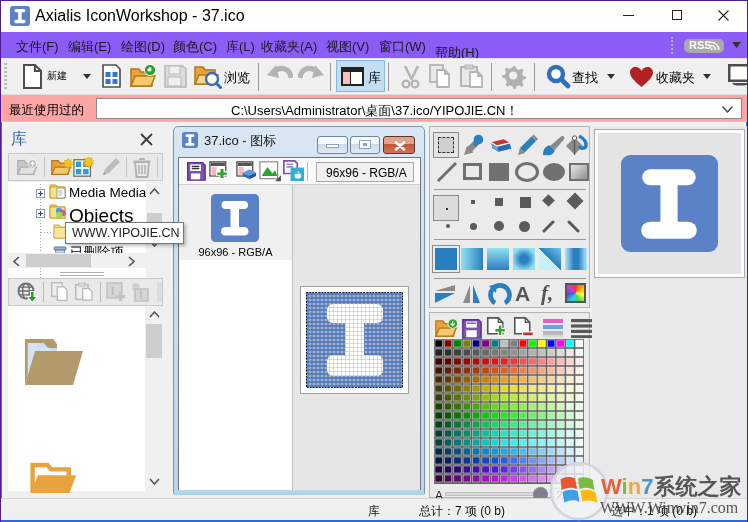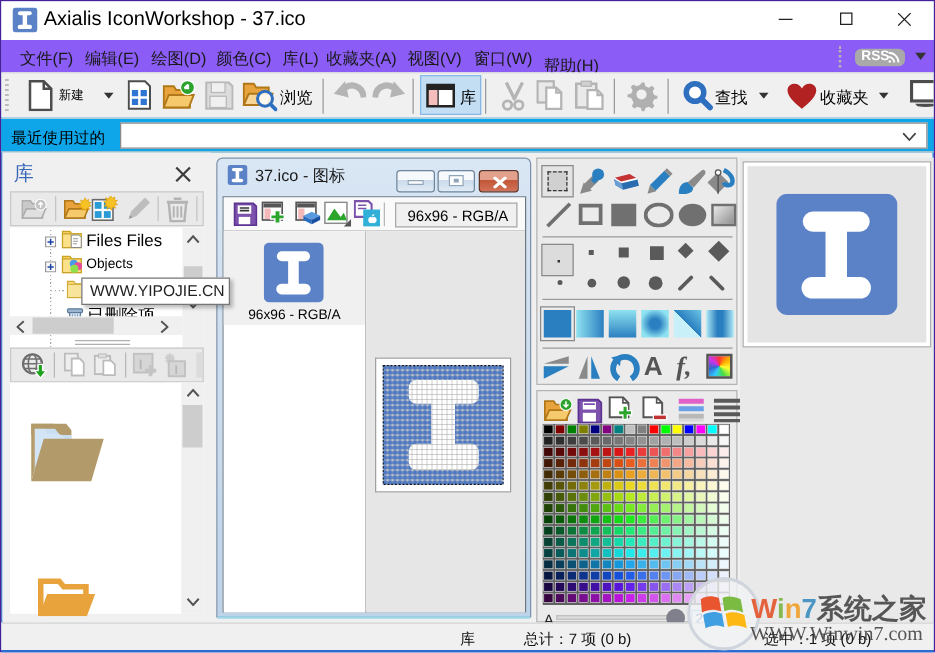--- a/index.html
+++ b/index.html
@@ -154,23 +154,24 @@
 <svg class="abs" style="left:702px;top:15px" width="8" height="5">
         <path d="M0 0h8L4 5z" fill="#333"></path>
       </svg>
 <svg class="abs" style="left:727px;top:5px" width="19" height="25" viewBox="0 0 19 25">
         <rect x="0" y="0" width="19" height="18" fill="#4d4d4d"></rect>
         <rect x="2.5" y="2.5" width="16.5" height="13" fill="#fff"></rect>
         <path d="M4 19h15v2a14 5 0 0 1 -13 0z" fill="#4d4d4d"></path>
       </svg>
 </div>
 
-<div class="abs" style="left:0;top:93px;width:746px;height:28px;background:#0ea5e9;border-top:1px solid #dcdcdc;border-bottom:1px solid #c8c8c8">
+<div class="abs" style="left:0;top:93px;width:746px;height:28px;background:#fca5a5;border-top:1px solid #dcdcdc;border-bottom:1px solid #c8c8c8">
 <span class="abs" style="left:8px;top:7px;font-size:12.5px">最近使用过的</span>
 <div class="abs" style="left:95px;top:3px;width:646px;height:21px;background:#fff;border:1px solid #8a8a8a;font-size:13px">
+<span class="abs" style="left:134px;top:3px">C:\Users\Administrator\桌面\37.ico/YIPOJIE.CN！</span>
 <svg class="abs" style="left:625px;top:7px" width="11" height="7">
           <path d="M0.5 0.5l5 5.5 5-5.5" stroke="#444" stroke-width="1.4" fill="none"></path>
         </svg>
 </div>
 </div>
 
 <div class="abs" style="left:1px;top:121px;width:167px;height:375px;background:#f0f0f0">
 <span class="abs" style="left:9px;top:7px;font-size:16px;color:#3a68b8">库</span>
 <svg class="abs" style="left:138px;top:11px" width="13" height="13">
         <path d="M1 1L12 12M12 1L1 12" stroke="#3c3c3c" stroke-width="1.8"></path>
@@ -217,34 +218,34 @@
 <svg class="abs" style="left:34px;top:67px" width="9" height="9">
         <rect x="0.5" y="0.5" width="8" height="8" fill="#fcfcfc" stroke="#9a9a9a"></rect>
         <path d="M2 4.5h5M4.5 2v5" stroke="#1a46a4" stroke-width="1.2"></path>
       </svg>
 <svg class="abs" style="left:47px;top:61px" width="17" height="16" viewBox="0 0 17 16">
         <path d="M1 2h6l1.5 2H16v11H1z" fill="#f5ce5c" stroke="#c9a227" stroke-width="1"></path>
         <path d="M1 4h15v11H1z" fill="#fbe28a" stroke="#c9a227" stroke-width="1"></path>
         <path d="M8 5h6l2 2v8H8z" fill="#fff" stroke="#888" stroke-width="0.8"></path>
         <path d="M9.5 8h4M9.5 10h4M9.5 12h3" stroke="#999" stroke-width="0.8"></path>
       </svg>
-<span class="abs" style="left:67px;top:63px;font-size:13.5px">Files Files</span>
+<span class="abs" style="left:67px;top:63px;font-size:13.5px">Media Media</span>
 
 <svg class="abs" style="left:34px;top:87px" width="9" height="9">
         <rect x="0.5" y="0.5" width="8" height="8" fill="#fcfcfc" stroke="#9a9a9a"></rect>
         <path d="M2 4.5h5M4.5 2v5" stroke="#1a46a4" stroke-width="1.2"></path>
       </svg>
 <svg class="abs" style="left:47px;top:81px" width="17" height="16" viewBox="0 0 17 16">
         <path d="M1 2h6l1.5 2H16v11H1z" fill="#f5ce5c" stroke="#c9a227" stroke-width="1"></path>
         <path d="M1 4h15v11H1z" fill="#fbe28a" stroke="#c9a227" stroke-width="1"></path>
         <circle cx="10" cy="8" r="3.2" fill="#4c9be8"></circle>
         <circle cx="13.5" cy="10" r="3.2" fill="#e84c9b"></circle>
         <circle cx="10.5" cy="12" r="3.2" fill="#8ee04c"></circle>
       </svg>
-<span class="abs" style="left:67px;top:83px;font-size:11px">Objects</span>
+<span class="abs" style="left:67px;top:83px;font-size:19px">Objects</span>
 
 <div class="abs" style="left:39px;top:110px;width:11px;height:1px;background:repeating-linear-gradient(90deg,#aaa 0 1px,#fff 1px 3px)"></div>
 <svg class="abs" style="left:51px;top:101px" width="14" height="16" viewBox="0 0 14 16">
         <path d="M1 2h5l1.5 2H13v11H1z" fill="#f7d978" stroke="#d0aa35" stroke-width="1"></path>
         <path d="M1 4.5h12V15H1z" fill="#f9e49c" stroke="#d0aa35" stroke-width="0.8"></path>
       </svg>
 
 <svg class="abs" style="left:51px;top:122px" width="14" height="14" viewBox="0 0 14 14">
         <rect x="1" y="3" width="12" height="3" rx="1" fill="#9db6cf" stroke="#5c7b9a"></rect>
         <path d="M2.5 6h9l-1 8h-7z" fill="#d7e5f2" stroke="#5c7b9a"></path>

